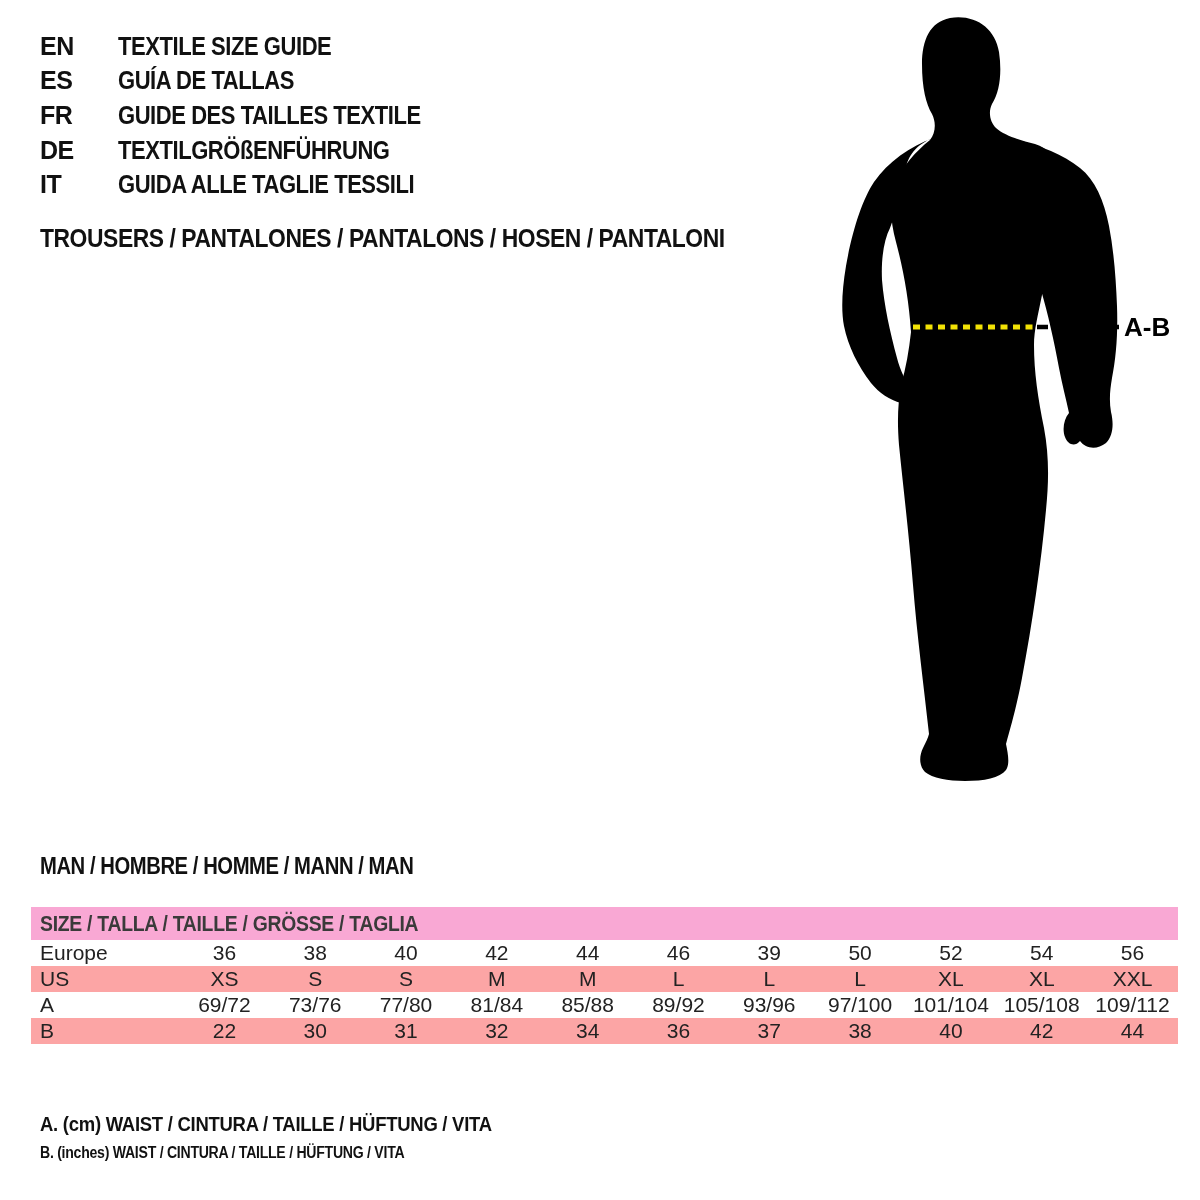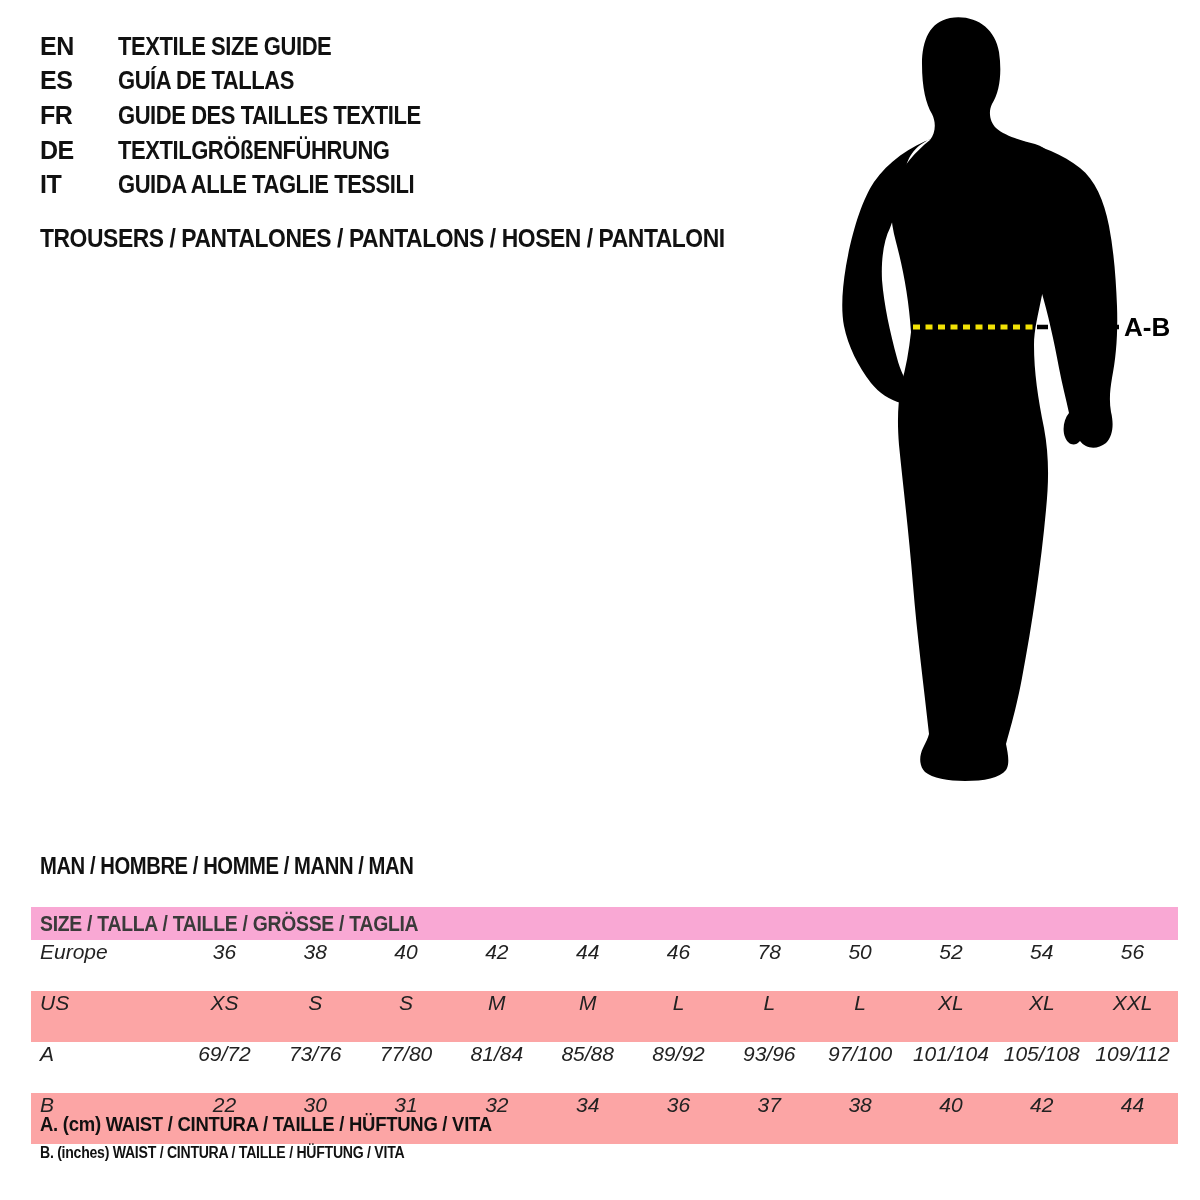--- a/index.html
+++ b/index.html
@@ -20,21 +20,21 @@
   
   .figure-svg{position:absolute;left:0;top:0;width:1200px;height:800px;}
   .measure-text{font-family:"Liberation Sans",sans-serif;font-size:26px;font-weight:700;}
 
   .section-title{position:absolute;left:40px;top:853px;font-size:23px;font-weight:700;letter-spacing:-0.5px;}
 
   
   .size-table{position:absolute;left:31px;top:907px;width:1147px;}
   .tbl-header{height:33px;background:#f9a8d4;display:flex;align-items:center;padding-left:9px;box-sizing:border-box;}
   .tbl-header-text{font-size:22px;font-weight:700;color:#3a3a3a;letter-spacing:-0.3px;}
-  .tbl-row{height:51px;display:flex;align-items:flex-start;box-sizing:border-box;font-style:italic;}
+  .tbl-row{height:26px;display:flex;align-items:center;box-sizing:border-box;}
   .tbl-row.stripe{background:#fca5a5;}
   .tbl-label{width:148px;padding-left:9px;font-size:21px;color:#222;box-sizing:border-box;}
   .tbl-cell{flex:1;text-align:center;font-size:21px;color:#222;}
 
   
   .footnote-a{position:absolute;left:40px;top:1112px;font-size:21px;font-weight:700;letter-spacing:-0.3px;}
   .footnote-b{position:absolute;left:40px;top:1144px;font-size:16px;font-weight:700;letter-spacing:-0.3px;}
 </style>
 </head>
 <body>
@@ -143,21 +143,21 @@
     </div>
 
     <div class="tbl-row">
       <div class="tbl-label">Europe</div>
       <div class="tbl-cell">36</div>
       <div class="tbl-cell">38</div>
       <div class="tbl-cell">40</div>
       <div class="tbl-cell">42</div>
       <div class="tbl-cell">44</div>
       <div class="tbl-cell">46</div>
-      <div class="tbl-cell">78</div>
+      <div class="tbl-cell">39</div>
       <div class="tbl-cell">50</div>
       <div class="tbl-cell">52</div>
       <div class="tbl-cell">54</div>
       <div class="tbl-cell">56</div>
     </div>
 
     <div class="tbl-row stripe">
       <div class="tbl-label">US</div>
       <div class="tbl-cell">XS</div>
       <div class="tbl-cell">S</div>

